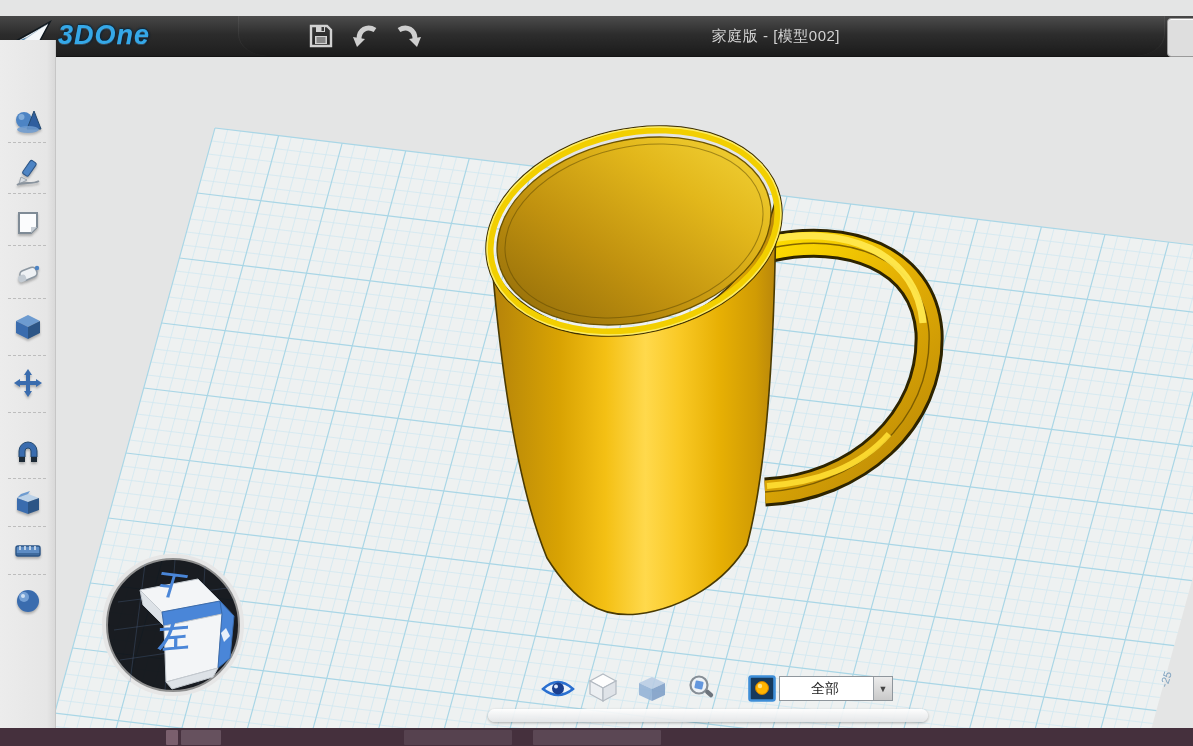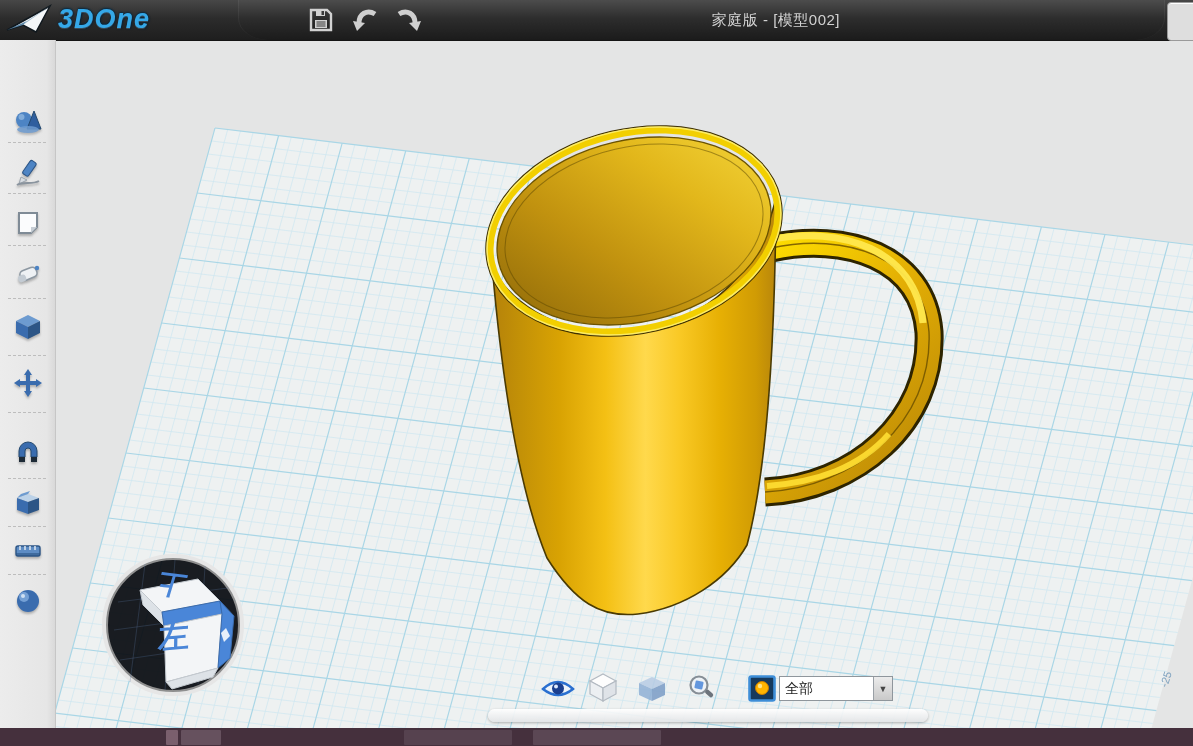--- a/index.html
+++ b/index.html
@@ -1,19 +1,19 @@
 <!DOCTYPE html>
 <html><head>
 <meta charset="utf-8">
 <style>
   html,body{margin:0;padding:0;background:#000;}
   #app{position:relative;width:1193px;height:746px;overflow:hidden;
        font-family:"Liberation Sans",sans-serif;background:#e4e5e5;}
   
-  .titlebar{position:absolute;left:0;top:0;width:1193px;height:40px;
+  .titlebar{position:absolute;left:0;top:16px;width:1193px;height:40px;
     background:linear-gradient(#474747,#2c2c2c 45%,#1e1e1e);border-bottom:1px solid #141414;}
   .titlebar-tab{position:absolute;left:238px;top:0;width:925px;height:40px;
     border-left:1px solid rgba(255,255,255,.05);border-right:1px solid rgba(255,255,255,.05);
     border-bottom-left-radius:30px 22px;border-bottom-right-radius:30px 22px;
     background:linear-gradient(rgba(255,255,255,.03),rgba(0,0,0,.08));}
   .logo{position:absolute;left:6px;top:3px;display:flex;align-items:center;gap:6px;}
   .appname{font-size:27px;font-weight:800;font-style:italic;letter-spacing:1px;
     color:#35a8e8;text-shadow:0 1px 0 rgba(255,255,255,.18),0 -1px 2px #07283f,1px 1px 2px #062238;}
   .tb-btn{position:absolute;top:5px;width:36px;height:30px;display:flex;align-items:center;
     justify-content:center;border-radius:4px;}
@@ -31,21 +31,21 @@
   .viewport{position:absolute;left:55px;top:40px;width:1138px;height:688px;background:#e4e5e5;}
   
   .viewcube{position:absolute;left:100px;top:552px;width:146px;height:146px;}
   .vc-label{position:absolute;font-weight:bold;color:#4a86d8;}
   .vc-top{left:58px;top:14px;font-size:27px;transform:rotate(187deg) skewX(-10deg);}
   .vc-front{left:58px;top:64px;font-size:31px;transform:rotate(-5deg) skewX(-6deg);}
   
   .mini{position:absolute;display:flex;align-items:center;justify-content:center;}
   .dropdown{position:absolute;left:779px;top:676px;width:114px;height:25px;background:#fff;
     border:1px solid #8f969c;display:flex;align-items:center;box-sizing:border-box;}
-  .dropdown .val{flex:1;font-size:14px;color:#1c1c1c;padding-left:5px;}
+  .dropdown .val{flex:1;font-size:14px;color:#1c1c1c;padding-left:5px;margin-left:26px;}
   .dropdown .arrow{width:18px;height:100%;background:linear-gradient(#ececec,#c9c9c9);
     border-left:1px solid #9aa0a6;display:flex;align-items:center;justify-content:center;
     font-size:9px;color:#444;}
   .panel-strip{position:absolute;left:488px;top:709px;width:440px;height:13px;border-radius:7px;
     background:linear-gradient(#ffffff,#e3e5e7);box-shadow:0 1px 3px rgba(0,0,0,.3);opacity:.93;}
   
   .taskbar{position:absolute;left:0;top:728px;width:1193px;height:18px;background:#45303d;}
   .tb-item{position:absolute;top:2px;height:15px;border-radius:1px;}
 </style>
 </head>

